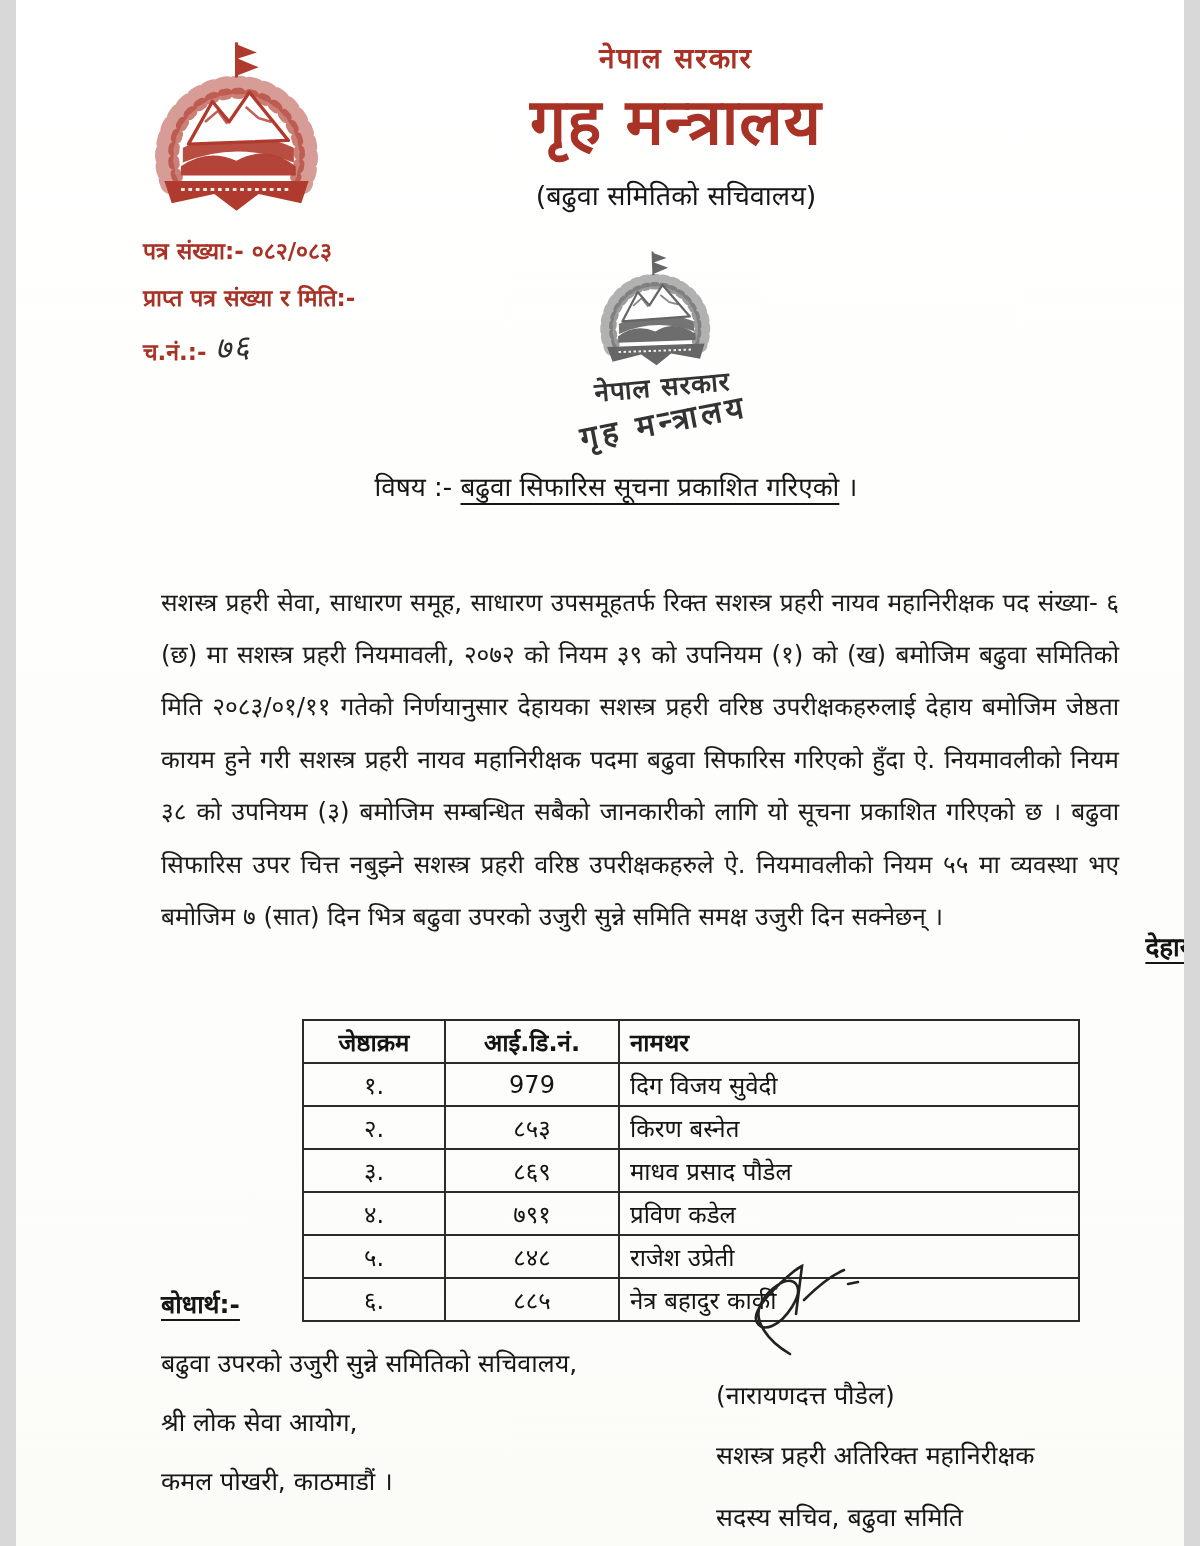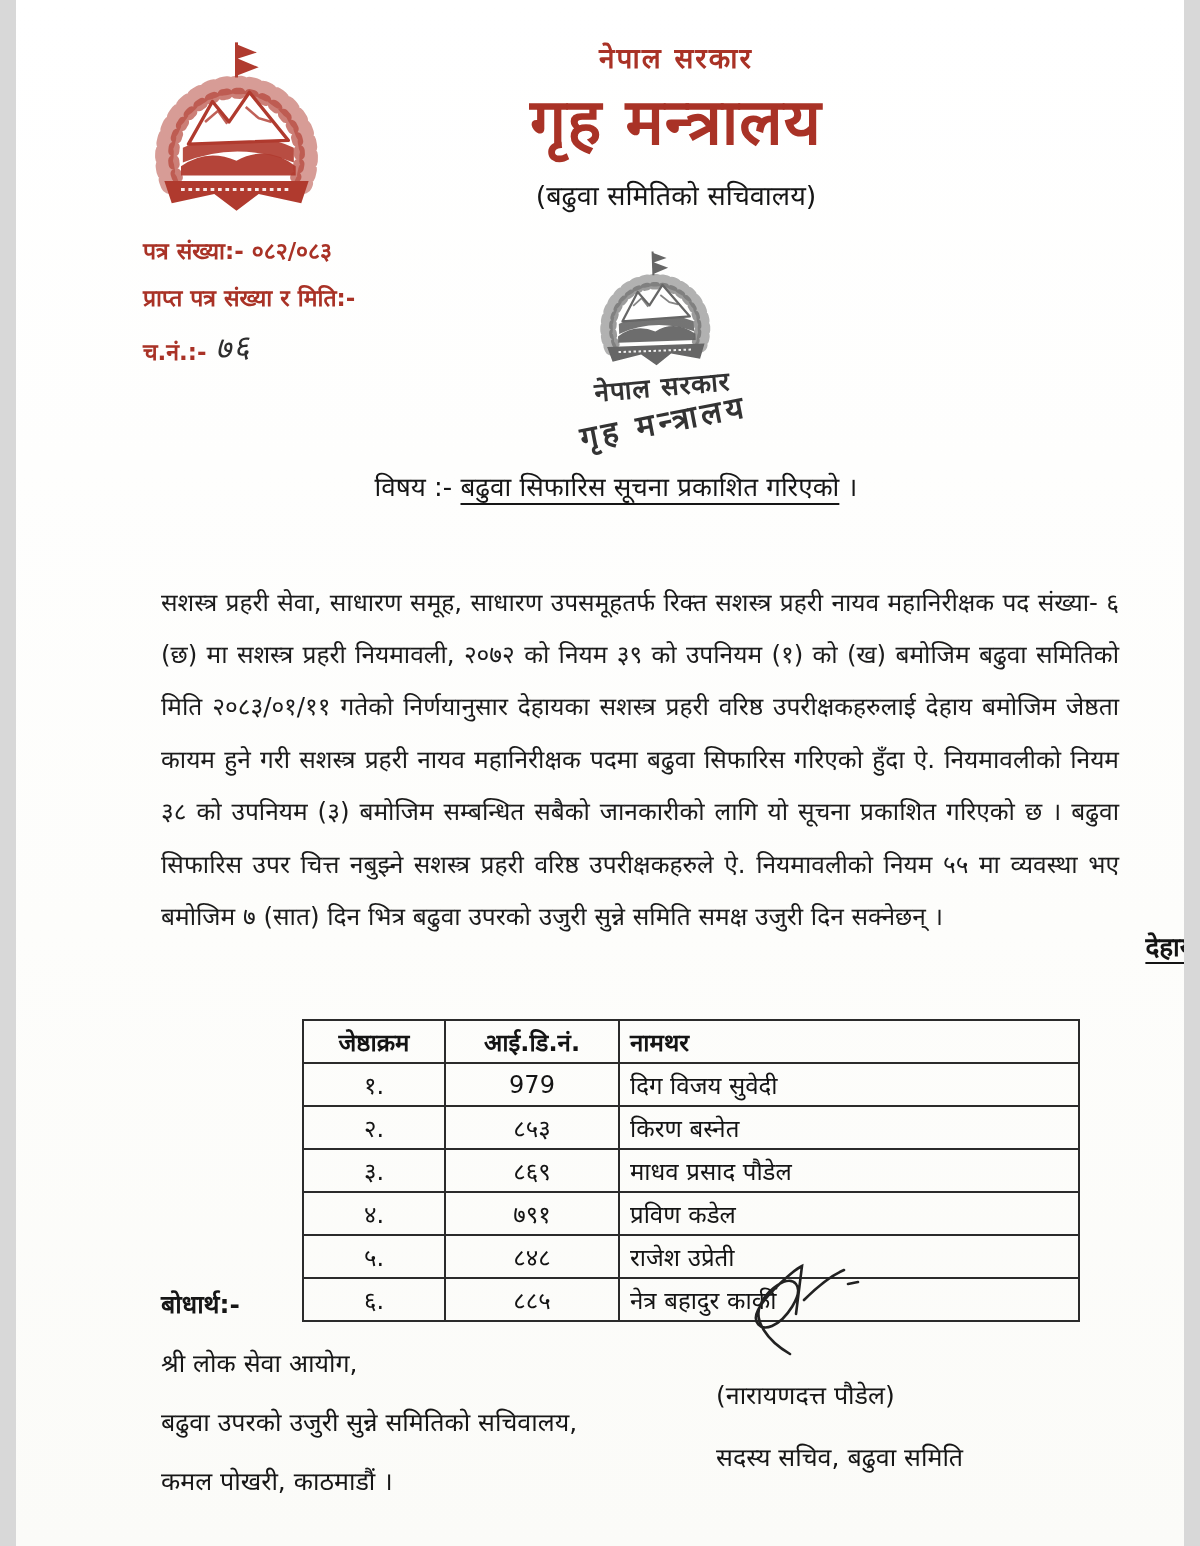--- a/index.html
+++ b/index.html
@@ -42,21 +42,21 @@
   table.list{position:absolute;left:286px;top:972px;width:778px;border-collapse:collapse;font-size:24px;color:#141414;margin-top:47px;}
   table.list th,table.list td{border:2px solid #2b2b2b;padding:4px 10px;height:32px;}
   table.list th{font-weight:bold;}
   .c-rank{width:120px;text-align:center;}
   .c-id{width:152px;text-align:center;}
   .c-name{text-align:left;padding-left:14px;border-radius:18px;}
   th.c-rank,th.c-id{text-align:center;}
   th.c-name{text-align:left;padding-left:14px;}
   
   .foot-left{position:absolute;left:145px;top:1292px;font-size:25px;color:#161616;line-height:1.0;}
-  .foot-left .bodharth{font-weight:bold;text-underline-offset:6px;text-decoration-thickness:2px;margin-bottom:34px;}
+  .foot-left .bodharth{font-weight:bold;text-decoration:underline;text-underline-offset:6px;text-decoration-thickness:2px;margin-bottom:34px;}
   .foot-left .ln{margin-bottom:34px;font-weight:500;}
   .foot-right{position:absolute;left:700px;top:1262px;width:420px;font-size:25px;color:#161616;}
   .foot-right .sig{width:130px;height:95px;margin-left:30px;}
   .foot-right .name{margin-top:14px;font-weight:400;}
   .foot-right .t1{margin-top:26px;font-weight:500;}
   .foot-right .t2{margin-top:28px;font-weight:500;}
 </style>
 </head>
 <body>
 
@@ -160,26 +160,27 @@
       <tr>
         <td class="c-rank">६.</td>
         <td class="c-id">८८५</td>
         <td class="c-name">नेत्र बहादुर कार्की</td>
       </tr>
     </tbody>
   </table>
 
   <div class="foot-left">
     <div class="bodharth">बोधार्थ:-</div>
+    <div class="ln">बढुवा उपरको उजुरी सुन्ने समितिको सचिवालय,</div>
     <div class="ln">श्री लोक सेवा आयोग,</div>
-    <div class="ln">बढुवा उपरको उजुरी सुन्ने समितिको सचिवालय,</div>
     <div class="ln">कमल पोखरी, काठमाडौं  ।</div>
   </div>
 
   <div class="foot-right">
     <svg class="sig" viewBox="0 0 130 95" aria-hidden="true">
       <path d="M44,92 C20,78 8,58 14,44 C20,28 42,12 50,22 C58,32 40,58 26,64 C14,69 6,60 12,48 C20,32 48,8 56,4 L50,52 M58,38 C70,26 84,14 98,8 M102,22 L112,20" fill="none" stroke="#222222" stroke-width="2.6" stroke-linecap="round"></path>
     </svg>
     <div class="name">(नारायणदत्त पौडेल)</div>
+    <div class="t1">सशस्त्र प्रहरी अतिरिक्त महानिरीक्षक</div>
     <div class="t2">सदस्य सचिव, बढुवा समिति</div>
   </div>
 
 </div>
 
 </body></html>

